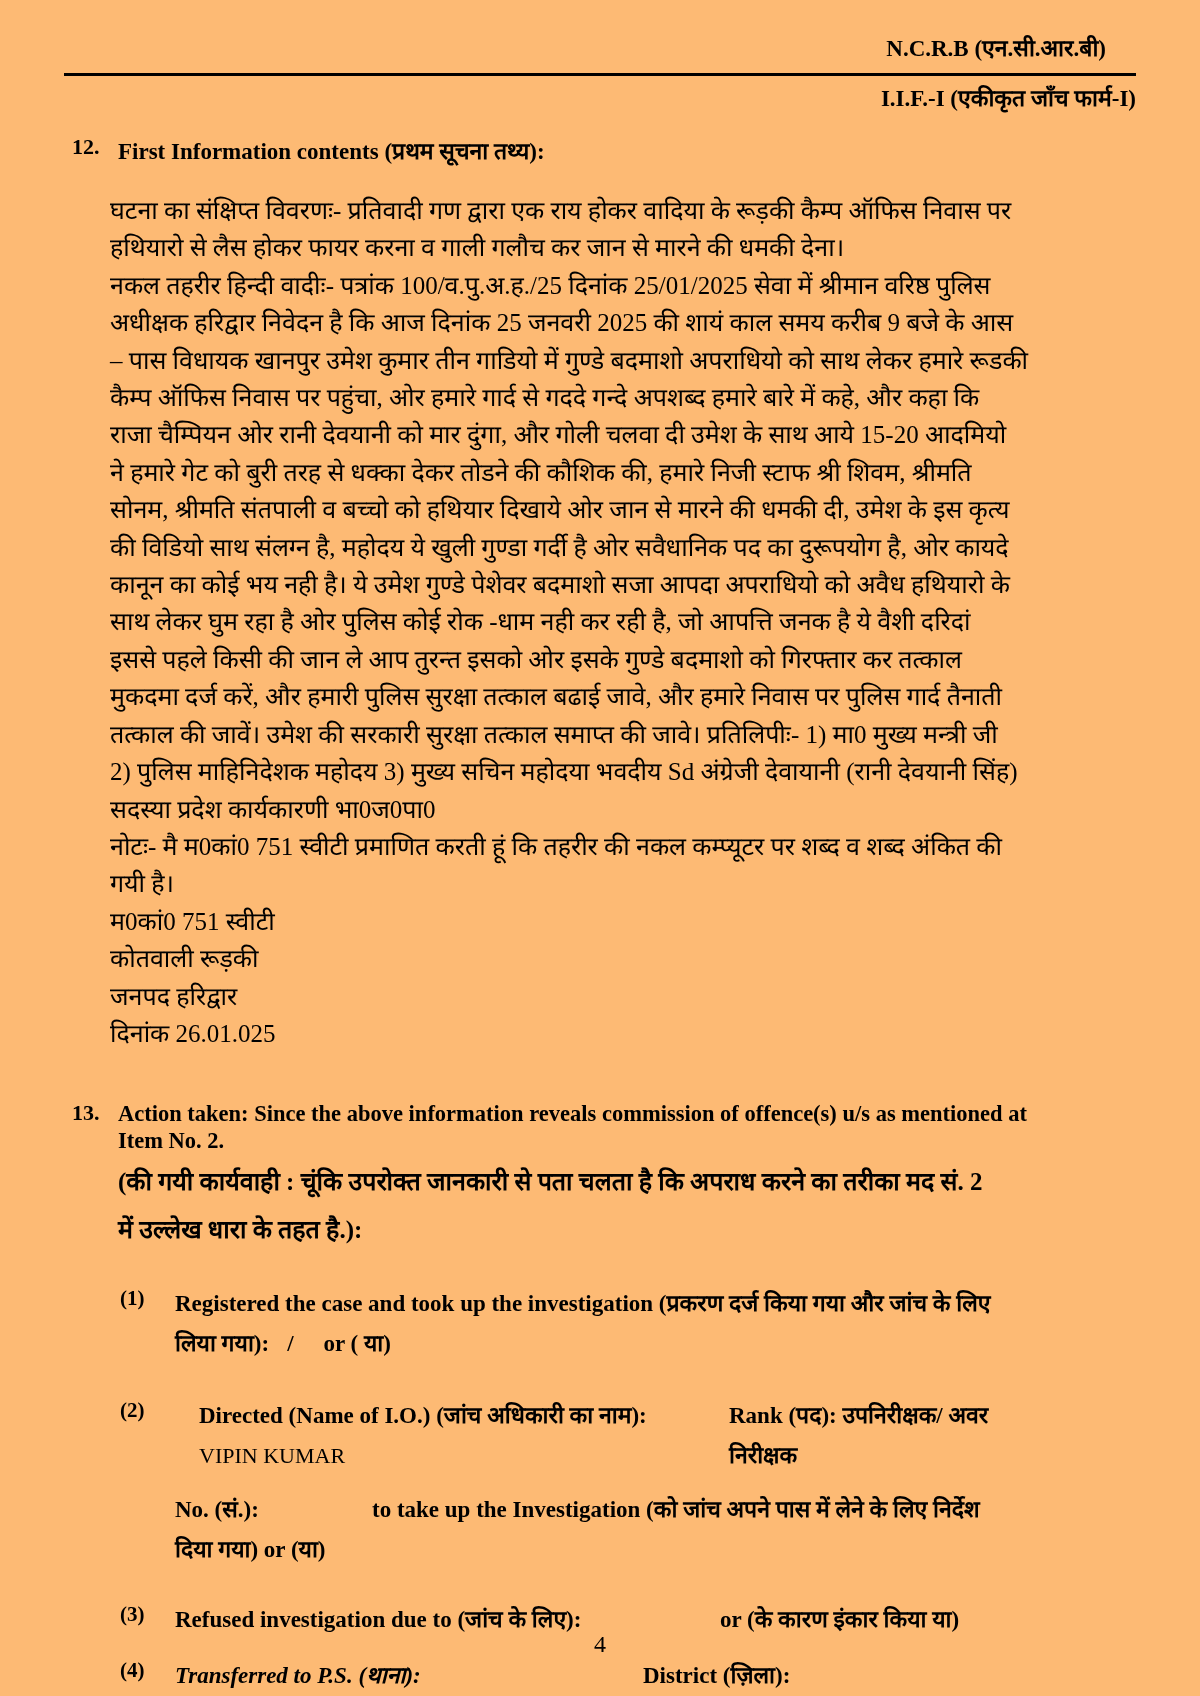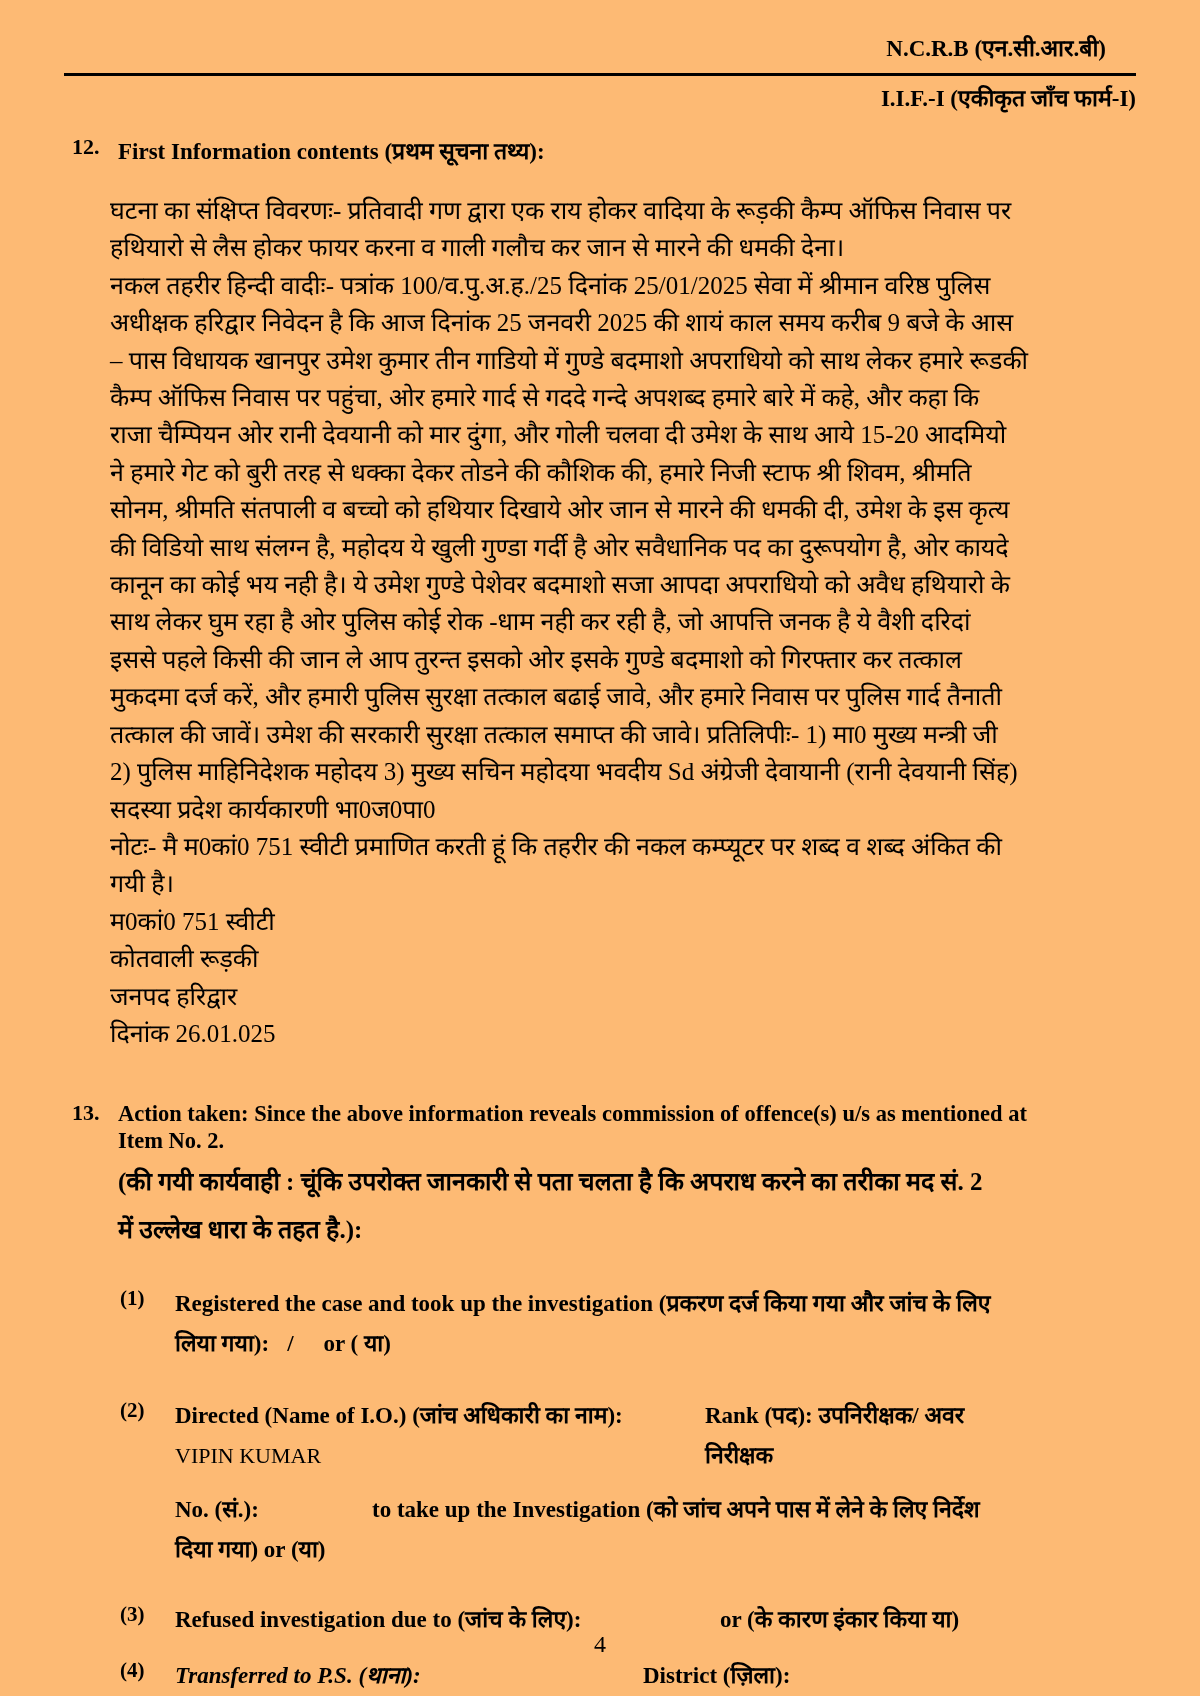--- a/index.html
+++ b/index.html
@@ -57,21 +57,21 @@
   .s13-head-hi { font-size: 25px; font-weight: bold; line-height: 40px; margin-top: 8px; }
   
   .item {
     display: flex;
     margin-left: 120px;
     margin-right: 60px;
   }
   .item-num { font-size: 21px; font-weight: bold; width: 55px; flex: none; padding-top: 2px; }
   .item-body { font-size: 23px; font-weight: bold; line-height: 40px; }
   .row { display: flex; }
-  .col-directed { width: 530px; flex: none; }
+  .col-directed { width: 530px; flex: none; margin-left: 24px; }
   .col-no { width: 197px; flex: none; }
   .col-refused { width: 545px; flex: none; }
   .col-ps { width: 468px; flex: none; font-style: italic; }
   .sep-slash { display: inline-block; margin: 0 30px 0 18px; font-weight: bold; }
   .ioname { font-weight: normal; font-size: 22px; }
   
   .page-num {
     position: absolute;
     bottom: 38px;
     left: 0;

